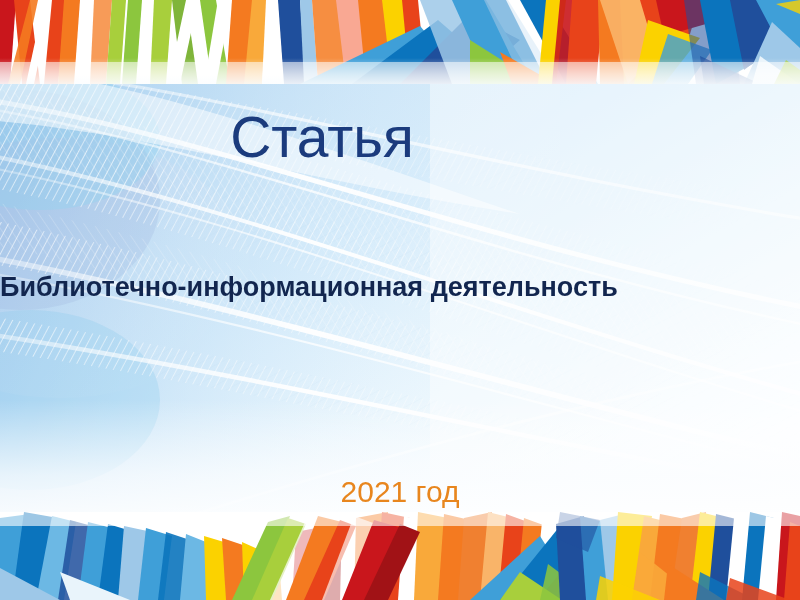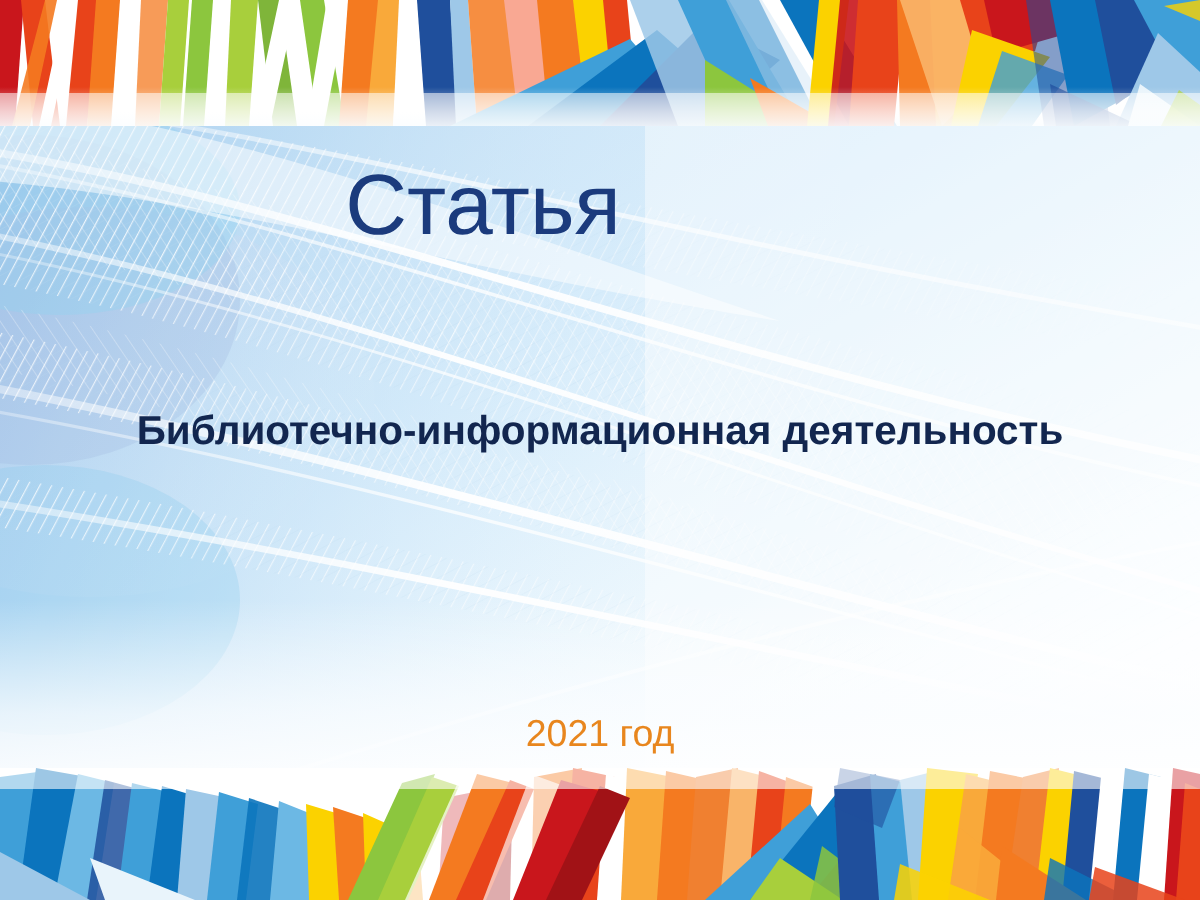--- a/index.html
+++ b/index.html
@@ -68,34 +68,33 @@
     line-height: 1.05;
     color: #1b3b7d;
     letter-spacing: 0px;
     white-space: nowrap;
   }
   .subtitle {
     position: absolute;
     left: 0;
     top: 272px;
     width: 800px;
-    text-align: center;
     font-size: 27px;
     font-weight: bold;
     color: #12264f;
     letter-spacing: 0px;
     white-space: nowrap;
   }
   .year {
     position: absolute;
     left: 0;
     top: 475px;
     width: 800px;
     text-align: center;
-    font-size: 25px;
+    font-size: 30px;
     color: #e8861e;
     white-space: nowrap;
   }
 </style>
 </head>
 <body>
 
 <div id="slide">
 
   <div class="bg-base">

